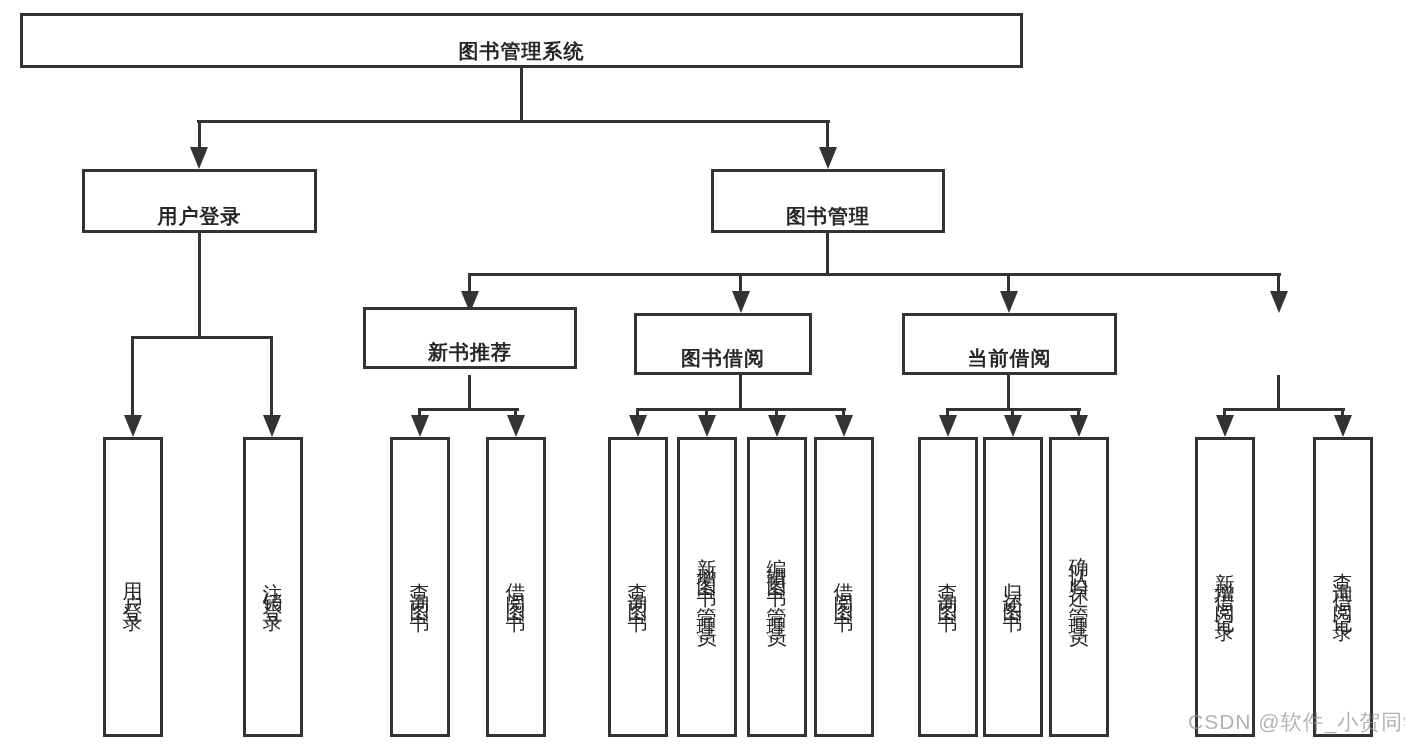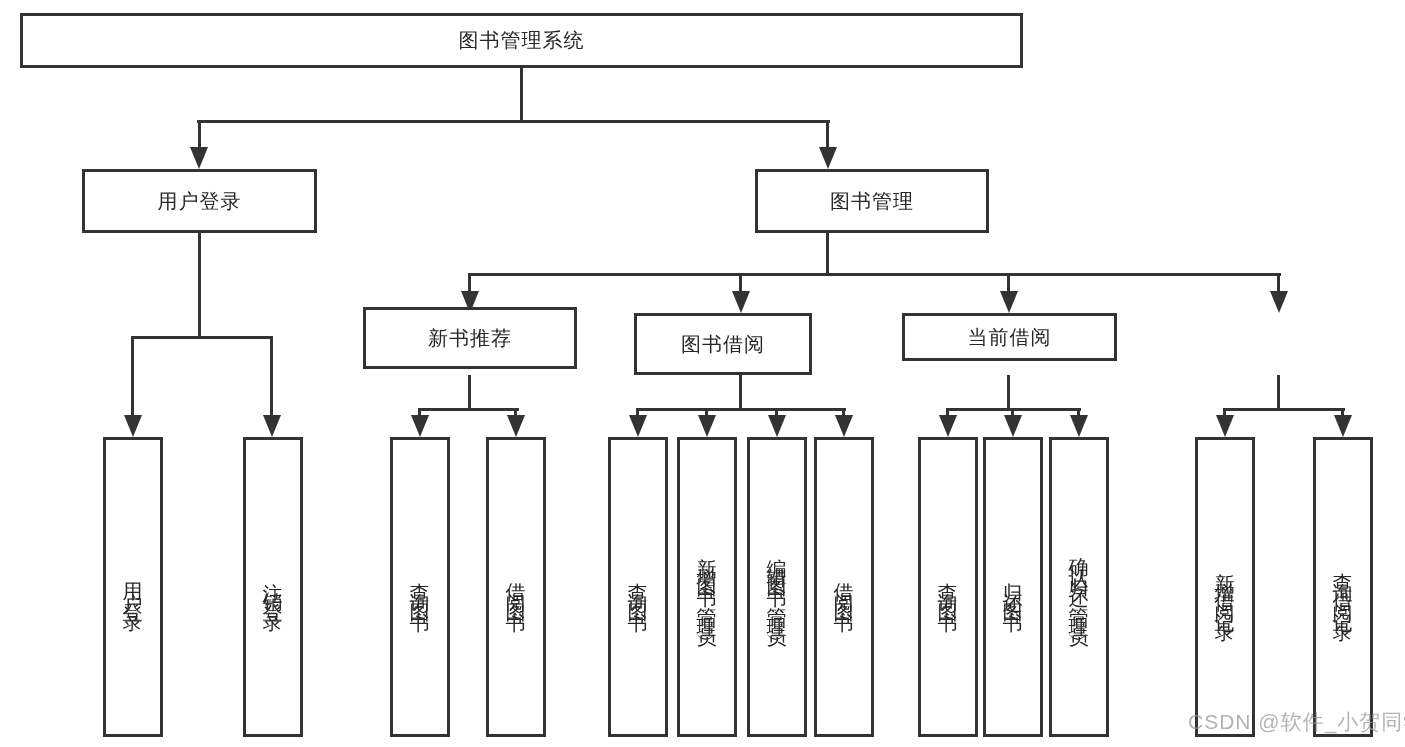--- a/index.html
+++ b/index.html
@@ -10,25 +10,26 @@
     background:#ffffff;
     font-family:"Liberation Sans", sans-serif;
     overflow:hidden;
   }
   .node{
     position:absolute;
     box-sizing:border-box;
     border:3px solid #333333;
     background:#ffffff;
     display:flex;
-    align-items:center;
+    align-items:flex-end;
     justify-content:center;
     color:#262626;
     font-size:20px;
     letter-spacing:1px;
+    font-weight:bold;
   }
   .vnode{
     position:absolute;
     box-sizing:border-box;
     border:3px solid #333333;
     background:#ffffff;
     width:60px;
     height:300px;
     top:437px;
     display:flex;
@@ -79,21 +80,21 @@
     <div class="hline" style="left:197px;top:120px;width:633px;"></div>
     <div class="vline" style="left:198px;top:120px;height:30px;"></div>
     <div class="arrow" style="left:190px;top:147px;"></div>
     <div class="vline" style="left:826px;top:120px;height:30px;"></div>
     <div class="arrow" style="left:819px;top:147px;"></div>
   </div>
 
   <div class="node" style="left:82px;top:169px;width:235px;height:64px;">
     <span>用户登录</span>
   </div>
-  <div class="node" style="left:711px;top:169px;width:234px;height:64px;margin-left:44px;">
+  <div class="node" style="left:711px;top:169px;width:234px;height:64px;">
     <span>图书管理</span>
   </div>
 
   <div>
     <div class="vline" style="left:198px;top:233px;height:103px;"></div>
     <div class="hline" style="left:131px;top:336px;width:142px;"></div>
     <div class="vline" style="left:131px;top:336px;height:80px;"></div>
     <div class="arrow" style="left:124px;top:415px;"></div>
     <div class="vline" style="left:270px;top:336px;height:80px;"></div>
     <div class="arrow" style="left:263px;top:415px;"></div>
@@ -111,21 +112,21 @@
     <div class="vline" style="left:1277px;top:273px;height:20px;"></div>
     <div class="arrow" style="left:1270px;top:291px;"></div>
   </div>
 
   <div class="node" style="left:363px;top:307px;width:214px;height:62px;">
     <span>新书推荐</span>
   </div>
   <div class="node" style="left:634px;top:313px;width:178px;height:62px;">
     <span>图书借阅</span>
   </div>
-  <div class="node" style="left:902px;top:313px;width:215px;height:48px;">
+  <div class="node" style="left:902px;top:313px;width:215px;height:62px;">
     <span>当前借阅</span>
   </div>
 
   <div>
     <div class="vline" style="left:468px;top:375px;height:36px;"></div>
     <div class="hline" style="left:418px;top:408px;width:101px;"></div>
     <div class="vline" style="left:418px;top:408px;height:10px;"></div>
     <div class="arrow" style="left:411px;top:415px;"></div>
     <div class="vline" style="left:514px;top:408px;height:10px;"></div>
     <div class="arrow" style="left:507px;top:415px;"></div>

